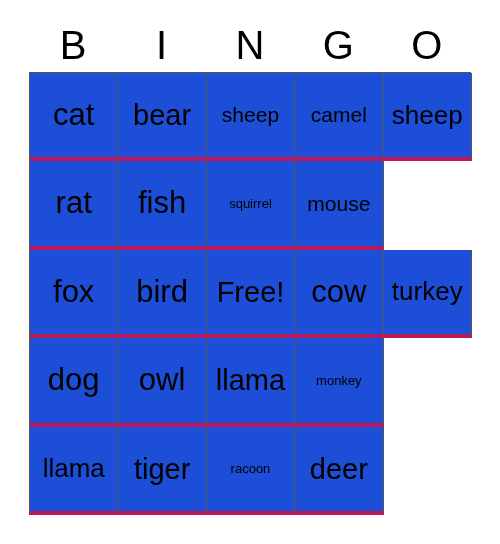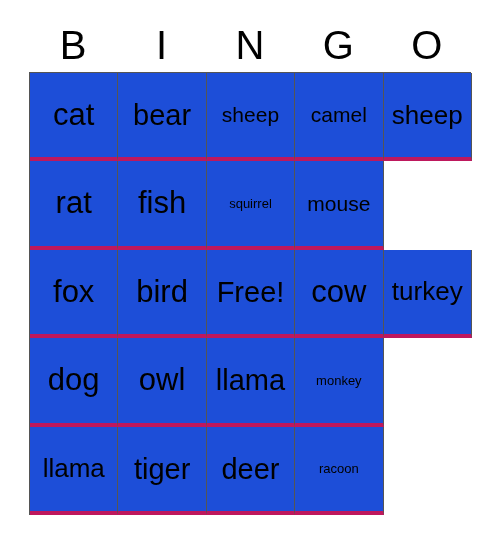--- a/index.html
+++ b/index.html
@@ -163,21 +163,21 @@
     </div>
 
     <div class="grid-row">
       <div class="cell">
           <span class="cell-text fs-md">llama</span>
         </div>
       <div class="cell">
           <span class="cell-text fs-lg">tiger</span>
         </div>
       <div class="cell">
-          <span class="cell-text fs-lg">deer</span>
+          <span class="cell-text fs-xs">racoon</span>
         </div>
       <div class="cell">
-          <span class="cell-text fs-xs">racoon</span>
+          <span class="cell-text fs-lg">deer</span>
         </div>
     </div>
 
   </div>
 </div>
 
 </body></html>

